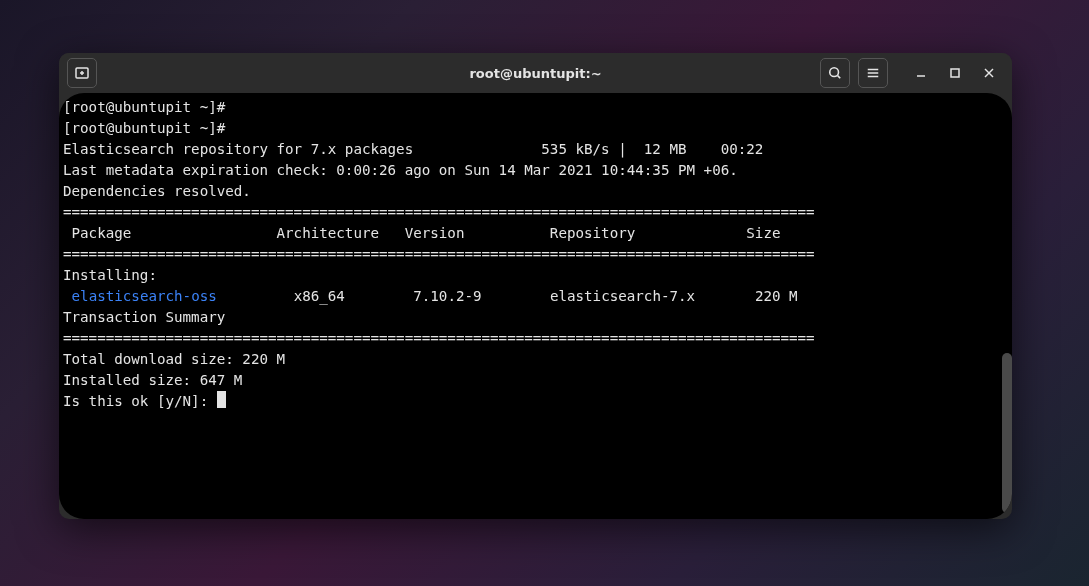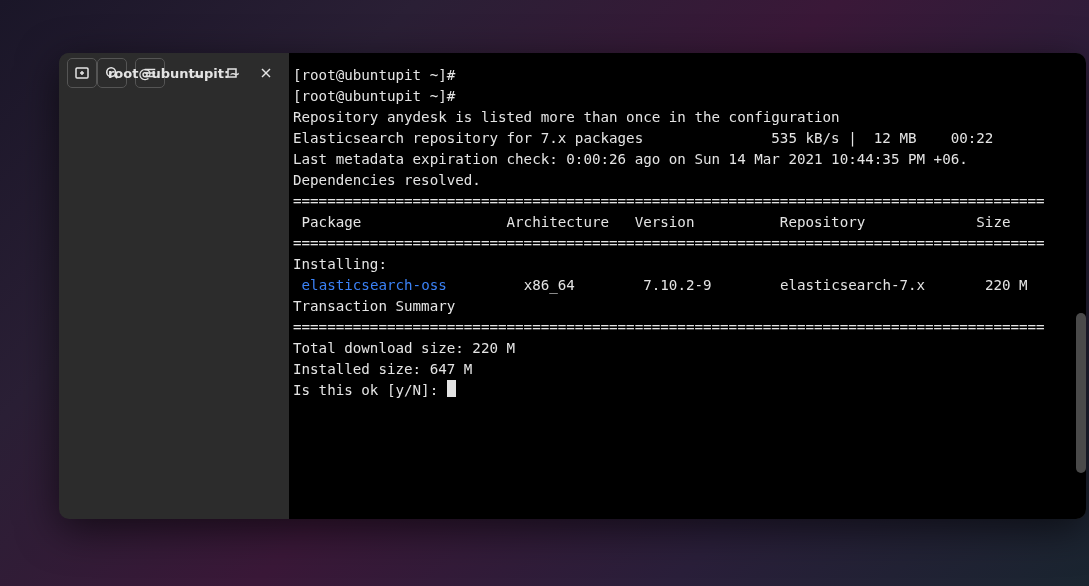--- a/index.html
+++ b/index.html
@@ -12,27 +12,28 @@
       height: 586px;
       background: linear-gradient(135deg, #1a1628 0%, #2a1f35 25%, #3a1838 50%, #2a1f3a 75%, #1a2530 100%);
       font-family: 'DejaVu Sans Mono', 'Liberation Mono', monospace;
       overflow: hidden;
       position: relative;
     }
     .terminal-window {
       position: absolute;
       top: 53px;
       left: 59px;
-      width: 1027px;
+      width: 953px;
       height: 466px;
       background: #2c2c2c;
       border-radius: 10px;
       box-shadow: 0 10px 40px rgba(0,0,0,0.6);
       overflow: hidden;
       display: flex;
+      flex-direction: column;
     }
     .titlebar {
       height: 40px;
       background: #2c2c2c;
       display: flex;
       align-items: center;
       padding: 0 8px;
       position: relative;
     }
     .titlebar-left {
@@ -91,28 +92,29 @@
       justify-content: center;
       cursor: pointer;
       color: #e4e4e4;
       background: transparent;
       border: none;
       border-radius: 4px;
     }
     .terminal-body {
       flex: 1;
       background: #000000;
-      padding: 12px 4px 4px 4px;
+      padding: 4px 4px 4px 4px;
       overflow-y: auto;
       font-size: 14.2px;
       line-height: 21px;
       color: #e4e4e4;
       font-family: 'DejaVu Sans Mono', 'Liberation Mono', 'Courier New', monospace;
       letter-spacing: 0px;
       position: relative;
+      border-radius: 25px;
     }
     .terminal-body::-webkit-scrollbar { width: 12px; }
     .terminal-body::-webkit-scrollbar-track { background: #1a1a1a; }
     .terminal-body::-webkit-scrollbar-thumb { background: #555; border-radius: 6px; }
     .line { white-space: pre; }
     .pkg-name { color: #3b82f6; font-weight: normal; }
     .cursor {
       display: inline-block;
       width: 9px;
       height: 17px;
@@ -175,21 +177,20 @@
             <line x1="1" y1="1" x2="9" y2="9"></line>
             <line x1="9" y1="1" x2="1" y2="9"></line>
           </svg>
         </button>
       </div>
     </div>
   </div>
   <div class="terminal-body">
 <div class="line">[root@ubuntupit ~]# </div>
 <div class="line">[root@ubuntupit ~]# </div>
-<div class="line">Repository anydesk is listed more than once in the configuration</div>
 <div class="line">Elasticsearch repository for 7.x packages               535 kB/s |  12 MB    00:22</div>
 <div class="line">Last metadata expiration check: 0:00:26 ago on Sun 14 Mar 2021 10:44:35 PM +06.</div>
 <div class="line">Dependencies resolved.</div>
 <div class="line">========================================================================================</div>
 <div class="line"> Package                 Architecture   Version          Repository             Size</div>
 <div class="line">========================================================================================</div>
 <div class="line">Installing:</div>
 <div class="line"><span> </span><span class="pkg-name">elasticsearch-oss</span><span>         x86_64        7.10.2-9        elasticsearch-7.x       220 M</span></div>
 <div class="line"></div>
 <div class="line">Transaction Summary</div>

